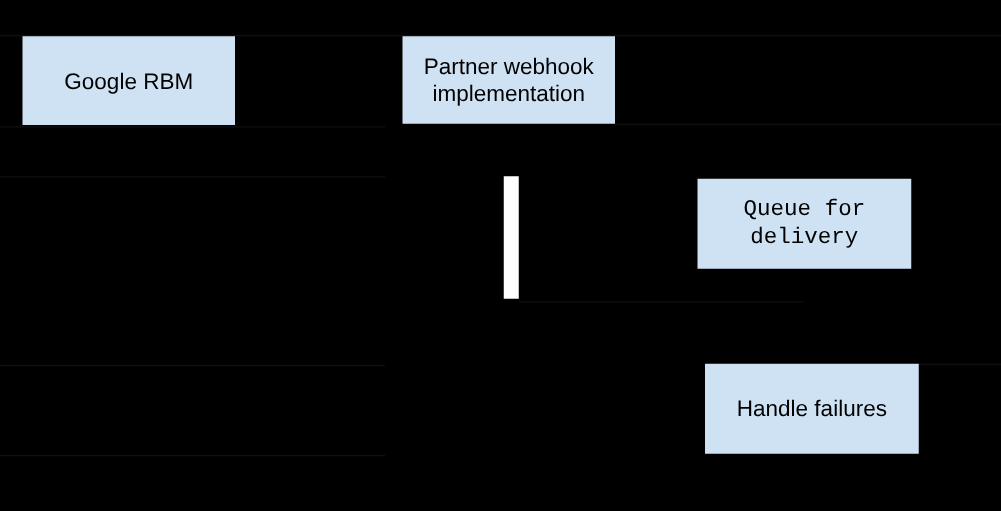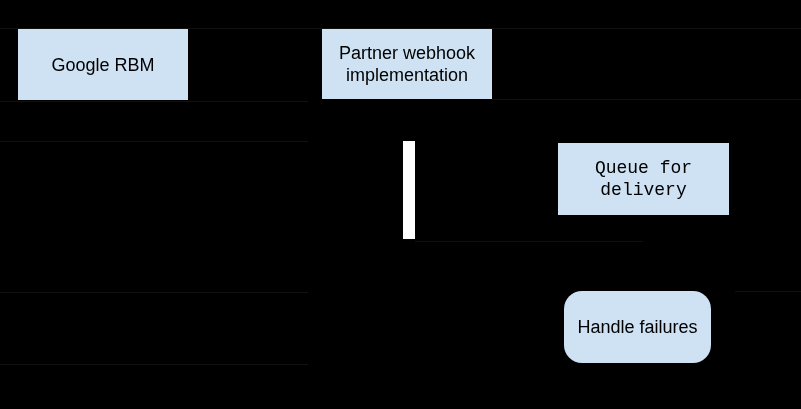--- a/index.html
+++ b/index.html
@@ -30,21 +30,21 @@
     font-size: 18px;
     line-height: 22px;
   }
   .node-label {
     display: inline-block;
     max-width: 156px;
   }
   #node-google-rbm   { left: 18px;  top: 29px;  width: 170px; height: 71px; }
   #node-partner      { left: 322px; top: 29px;  width: 170px; height: 70px; }
   #node-queue        { left: 558px; top: 143px; width: 171px; height: 72px; font-family: Liberation Mono, monospace; }
-  #node-handle       { left: 564px; top: 291px; width: 147px; height: 72px; border-radius: 18px; }
+  #node-handle       { left: 564px; top: 291px; width: 171px; height: 72px; }
   .activation {
     position: absolute;
     left: 403px;
     top: 141px;
     width: 12px;
     height: 98px;
     background: #ffffff;
   }
   .faint {
     position: absolute;

